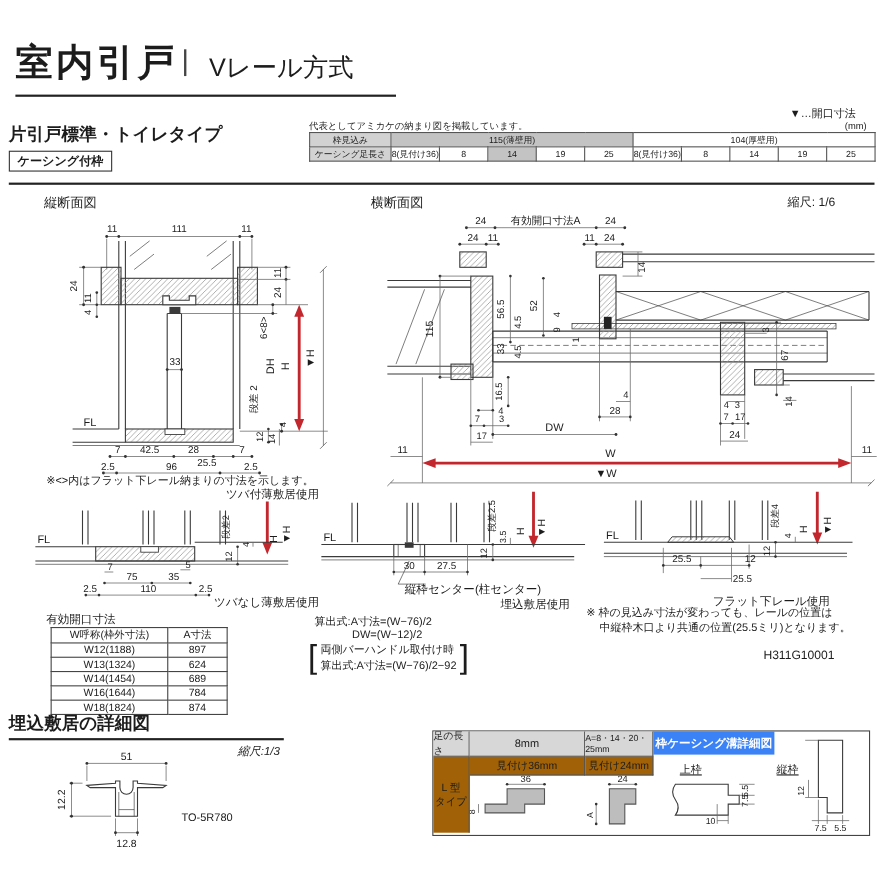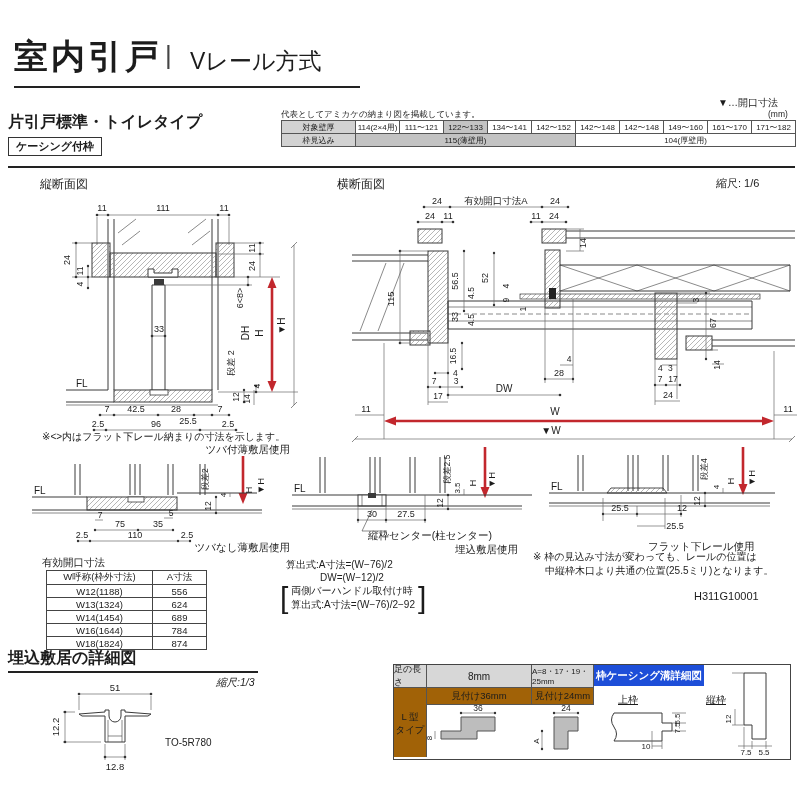--- a/index.html
+++ b/index.html
@@ -54,37 +54,37 @@
 <div class="abs b" style="left:8px;top:137px;font-size:11px;border:1px solid #333;padding:1px 7px;">ケーシング付枠</div>
 
 <div class="abs" style="left:281px;top:109px;font-size:8.5px;">代表としてアミカケの納まり図を掲載しています。</div>
 <div class="abs" style="left:768px;top:109px;font-size:8.5px;">(mm)</div>
 <table class="spec abs" style="left:281px;top:120px;width:514px;">
   <colgroup>
       <col style="width:74px">
       <col span="10" style="width:44px">
     </colgroup>
   <tbody>
-      <tr>
-    <td class="lab">対象壁厚</td>
-    <td>114(2×4用)</td>
-    <td>111〜121</td>
-    <td class="shade">122〜133</td>
-    <td>134〜141</td>
-    <td>142〜152</td>
-    <td>142〜148</td>
-    <td>142〜148</td>
-    <td>149〜160</td>
-    <td>161〜170</td>
-    <td>171〜182</td>
-  </tr>
   <tr>
     <td class="lab">枠見込み</td>
     <td class="shade" colspan="5">115(薄壁用)</td>
     <td colspan="5">104(厚壁用)</td>
+  </tr>
+  <tr>
+    <td class="lab">ケーシング足長さ</td>
+    <td>8(見付け36)</td>
+    <td>8</td>
+    <td class="shade">14</td>
+    <td>19</td>
+    <td>25</td>
+    <td>8(見付け36)</td>
+    <td>8</td>
+    <td>14</td>
+    <td>19</td>
+    <td>25</td>
   </tr>
 </tbody>
   </table>
 
 <div class="rule" style="left:8px;top:166px;width:787px;height:1.5px;"></div>
 
 <div class="abs" style="left:40px;top:176px;font-size:12px;">縦断面図</div>
 <div class="abs" style="left:337px;top:176px;font-size:12px;">横断面図</div>
 <div class="abs" style="left:716px;top:176px;font-size:11px;">縮尺: 1/6</div>
 
@@ -494,21 +494,21 @@
       <col style="width:106px">
       <col style="width:54px">
     </colgroup>
   <tbody>
       <tr>
         <td>W呼称(枠外寸法)</td>
       <td>A寸法</td>
       </tr>
   <tr>
         <td>W12(1188)</td>
-        <td>556</td>
+        <td>897</td>
       </tr>
   <tr>
         <td>W13(1324)</td>
         <td>624</td>
       </tr>
   <tr>
         <td>W14(1454)</td>
         <td>689</td>
       </tr>
   <tr>
@@ -550,22 +550,22 @@
   <circle class="dot" cx="70" cy="77" r="1.3"></circle>
     <circle class="dot" cx="90" cy="77" r="1.3"></circle>
   <text x="80" y="90" font-size="9.5" text-anchor="middle">12.8</text>
   <text x="130" y="66" font-size="10">TO-5R780</text>
 </svg>
 
 <div class="abs" style="left:393px;top:664px;width:396px;height:94px;border:1px solid #444;">
 
   <div class="legcell" style="left:0;top:0;width:32px;height:22px;background:#d7d7d7;border-bottom:1px solid #555;">足の長さ</div>
   <div class="legcell" style="left:33px;top:0;width:104px;height:22px;background:#d7d7d7;border-bottom:1px solid #555;font-size:10px;">8mm</div>
-  <div class="legcell" style="left:138px;top:0;width:61px;height:22px;background:#d7d7d7;border-bottom:1px solid #555;font-size:8px;">A=8・17・19・25mm</div>
-  <div class="legcell b" style="left:200px;top:0;width:110px;height:21px;background:#1d4ed8;color:#fff;border:none;font-size:10.5px;">枠ケーシング溝詳細図</div>
+  <div class="legcell" style="left:138px;top:0;width:61px;height:22px;background:#d7d7d7;border-bottom:1px solid #555;font-size:8px;">A=8・14・20・25mm</div>
+  <div class="legcell b" style="left:200px;top:0;width:110px;height:21px;background:#3b82f6;color:#fff;border:none;font-size:10.5px;">枠ケーシング溝詳細図</div>
 
   <div class="legcell" style="left:33px;top:23px;width:104px;height:16px;border-bottom:1px solid #555;font-size:9.5px;">見付け36mm</div>
   <div class="legcell" style="left:138px;top:23px;width:61px;height:16px;border-bottom:1px solid #555;font-size:9.5px;">見付け24mm</div>
 
   <div class="legcell" style="left:0;top:23px;width:32px;height:69px;flex-direction:column;font-size:9.5px;line-height:13px;">
     <span>L 型</span>
     <span>タイプ</span>
   </div>
 
   <svg class="abs" style="left:33px;top:40px;" width="104" height="52" viewBox="0 0 104 52">

